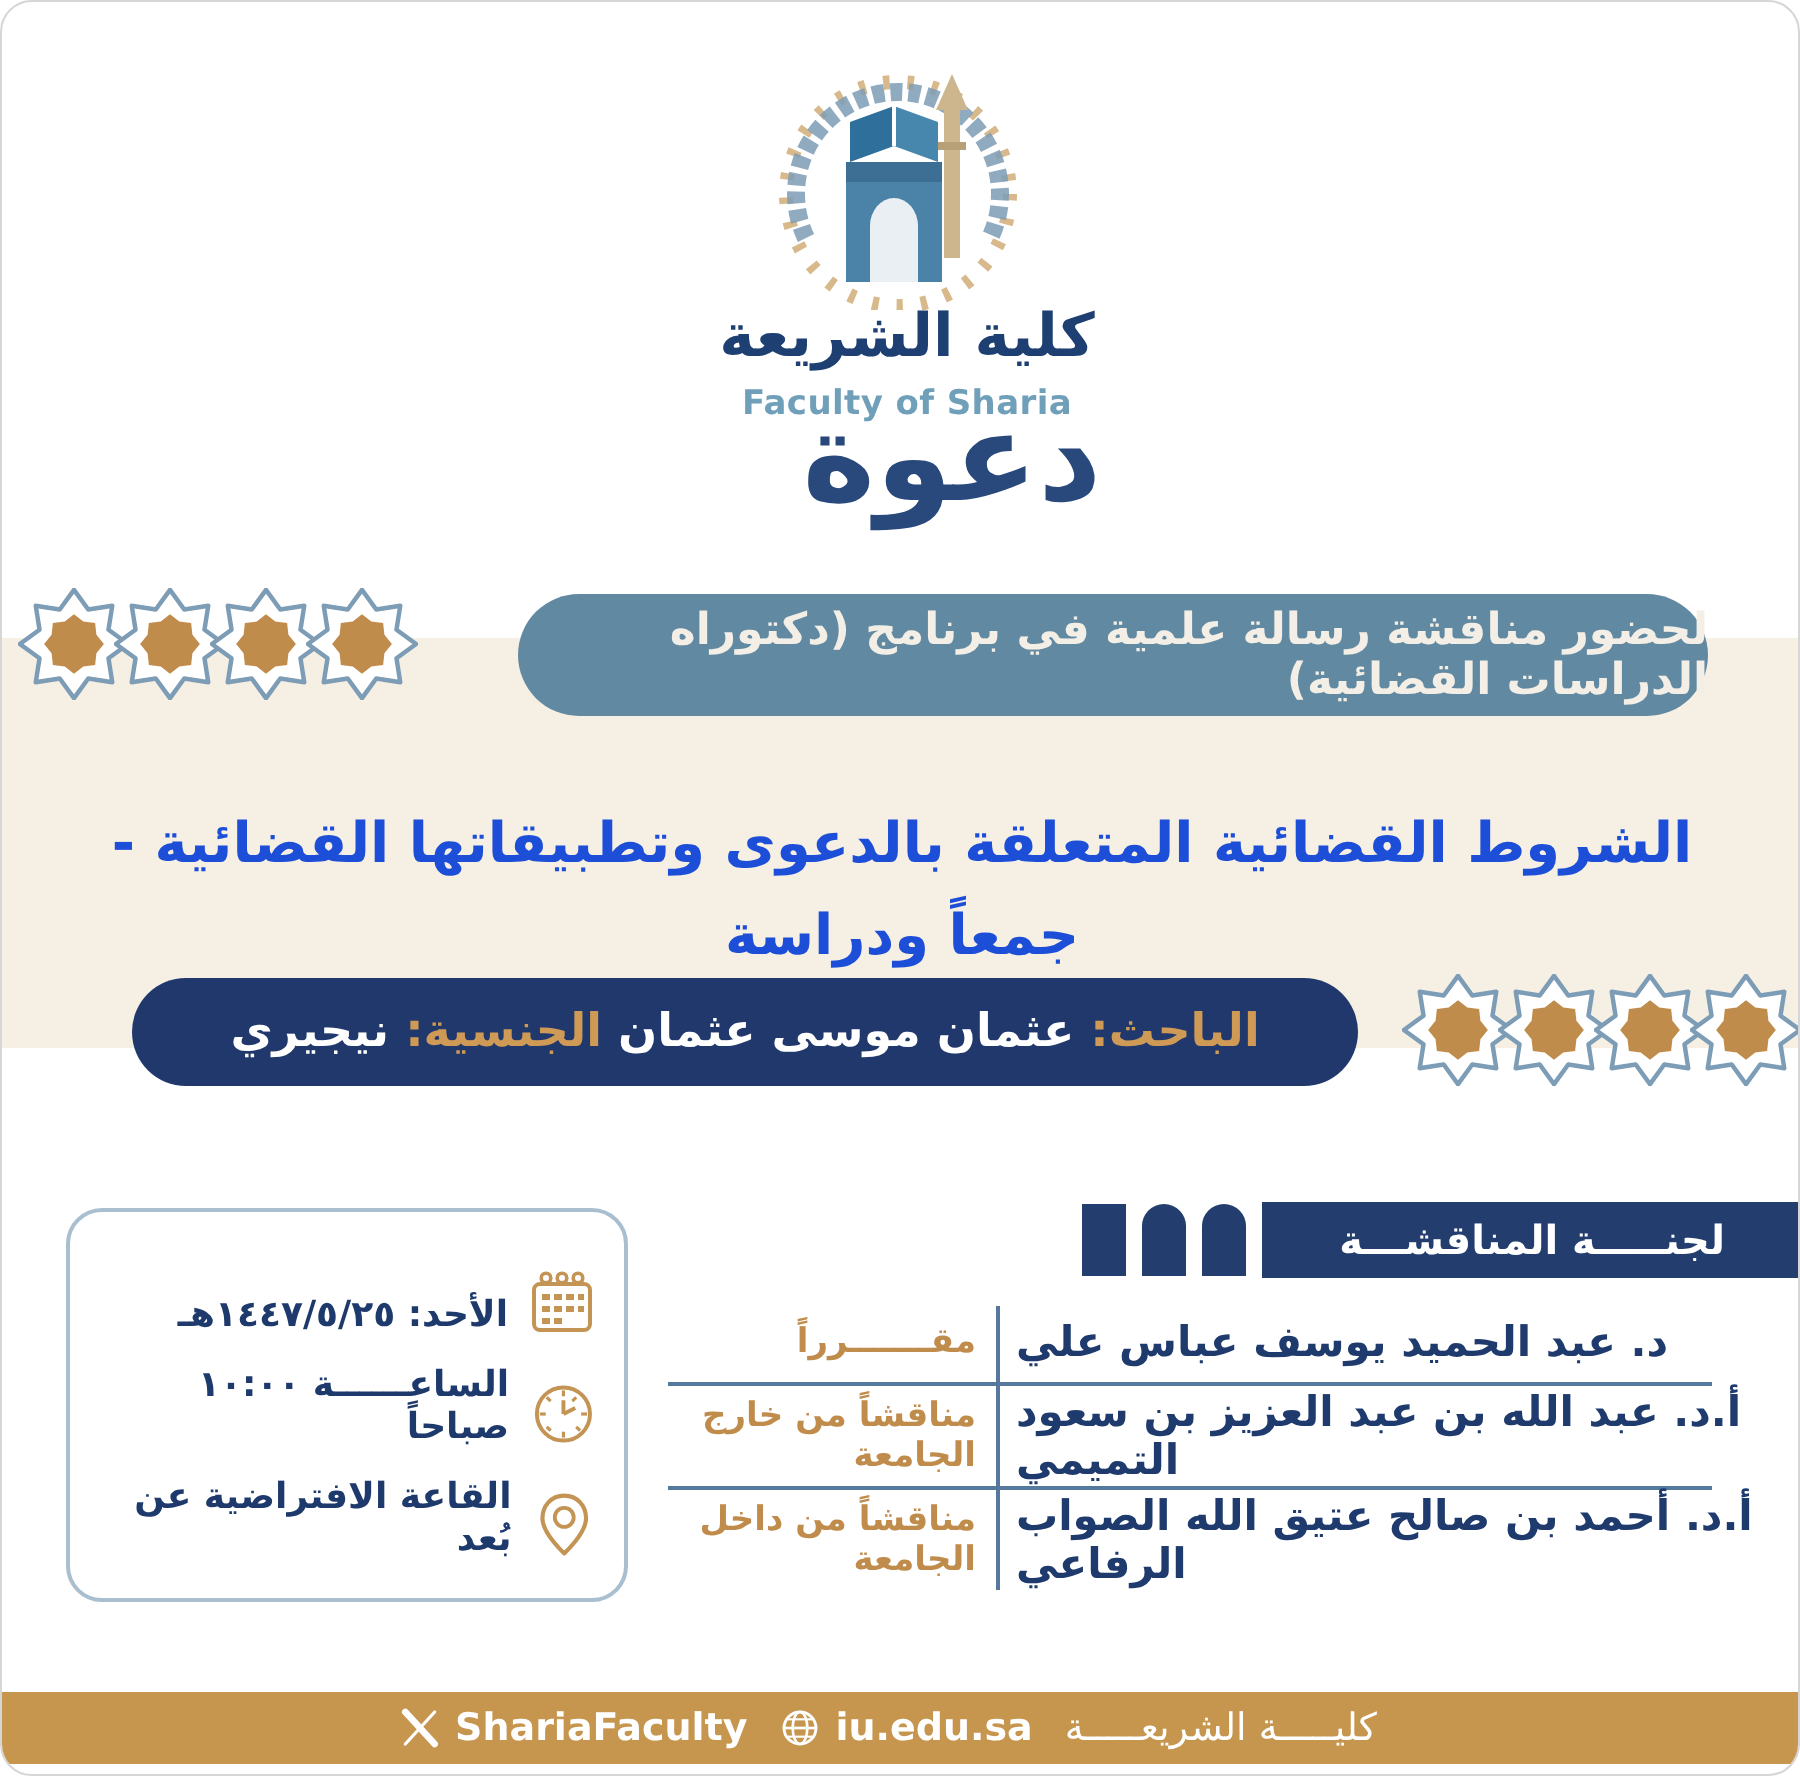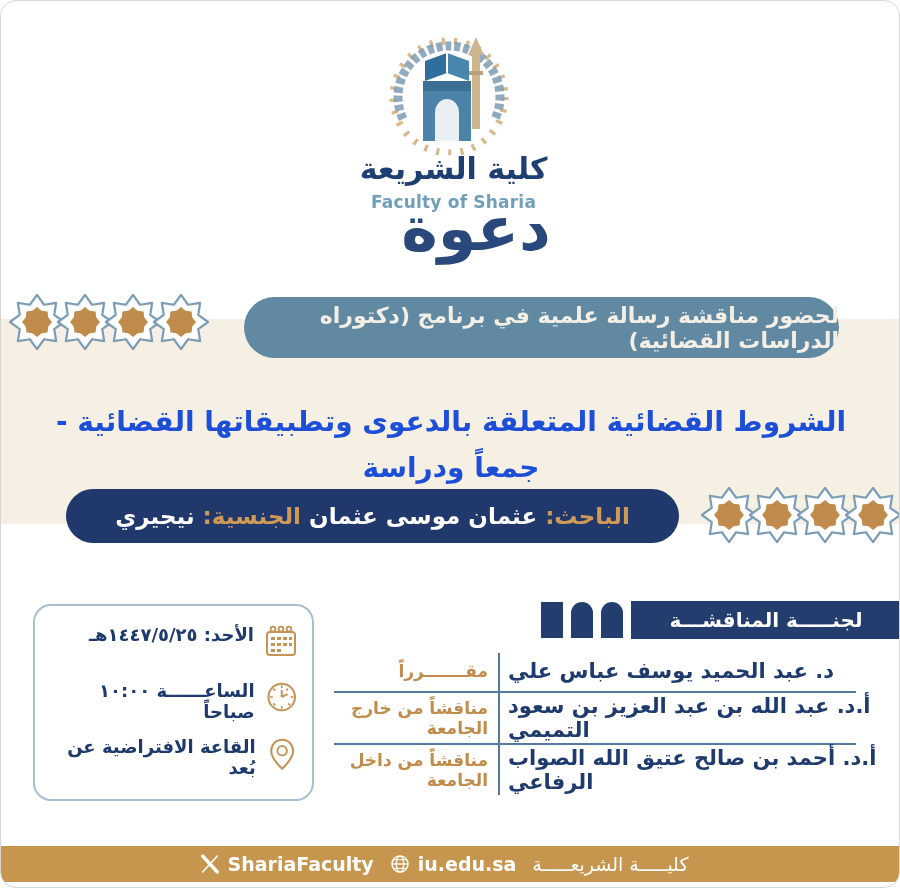--- a/index.html
+++ b/index.html
@@ -12,21 +12,21 @@
   
   #emblem{left:378px;top:22px;width:148px;height:132px;}
   .logo-ar{left:345px;top:150px;width:215px;text-align:center;
     font-size:30px;font-weight:700;color:#1d3f72;direction:rtl;}
   .logo-en{left:345px;top:191px;width:215px;text-align:center;
     font-size:17px;font-weight:700;color:#6f9fb9;letter-spacing:.2px;}
   .dawah{left:330px;top:196px;width:290px;text-align:center;
     font-size:62px;font-weight:800;color:#29497c;direction:rtl;line-height:64px;}
   
   .beige-band{left:0;top:318px;width:900px;height:205px;background:#f6f0e4;}
-  .banner-pill{left:243px;top:296px;width:595px;height:61px;background:#6189a2;
+  .banner-pill{left:258px;top:296px;width:595px;height:61px;background:#6189a2;
     border-radius:31px;display:flex;align-items:center;justify-content:center;
     color:#f3efe6;font-size:22px;font-weight:600;direction:rtl;}
   .title-line{left:30px;top:398px;width:840px;text-align:center;direction:rtl;
     color:#1d4ed8;font-size:28px;font-weight:700;line-height:46px;}
   .researcher-pill{left:65px;top:488px;width:613px;height:54px;background:#20386b;
     border-radius:27px;display:flex;align-items:center;justify-content:center;
     gap:8px;direction:rtl;font-size:23px;font-weight:700;color:#ffffff;}
   .researcher-pill .gold{color:#cf9a55;}
   
   .star{width:56px;height:56px;}
@@ -40,21 +40,21 @@
   .hline{left:333px;width:522px;height:2px;background:#54799b;}
   .role-cell{left:335px;width:152px;display:flex;align-items:center;direction:rtl;
     color:#c08c4b;font-size:17px;font-weight:700;}
   .name-cell{left:507px;width:388px;display:flex;align-items:center;direction:rtl;
     text-align:left;color:#1f3b6e;font-size:21px;font-weight:700;
     justify-content:flex-end;}
   
   .details-box{left:32px;top:603px;width:281px;height:197px;background:#ffffff;
     border:2px solid #a9bfcf;border-radius:18px;}
   .detail-row{position:absolute;right:14px;left:10px;height:44px;display:flex;
-    direction:rtl;align-items:flex-start;gap:10px;color:#1e3a6c;
+    direction:rtl;align-items:flex-end;gap:10px;color:#1e3a6c;
     font-size:18px;font-weight:700;}
   .detail-row .txt{direction:rtl;}
   
   .footer-bar{left:0;top:845px;width:900px;height:36px;background:#c6954e;
     display:flex;align-items:center;justify-content:center;gap:16px;
     color:#ffffff;font-size:19px;font-weight:600;}
   .footer-item{display:flex;align-items:center;gap:8px;color:#ffffff;
     text-decoration:none;font-weight:600;}
   .college-name{direction:rtl;margin-inline-start:14px;font-weight:400;}
   svg{display:block;}

